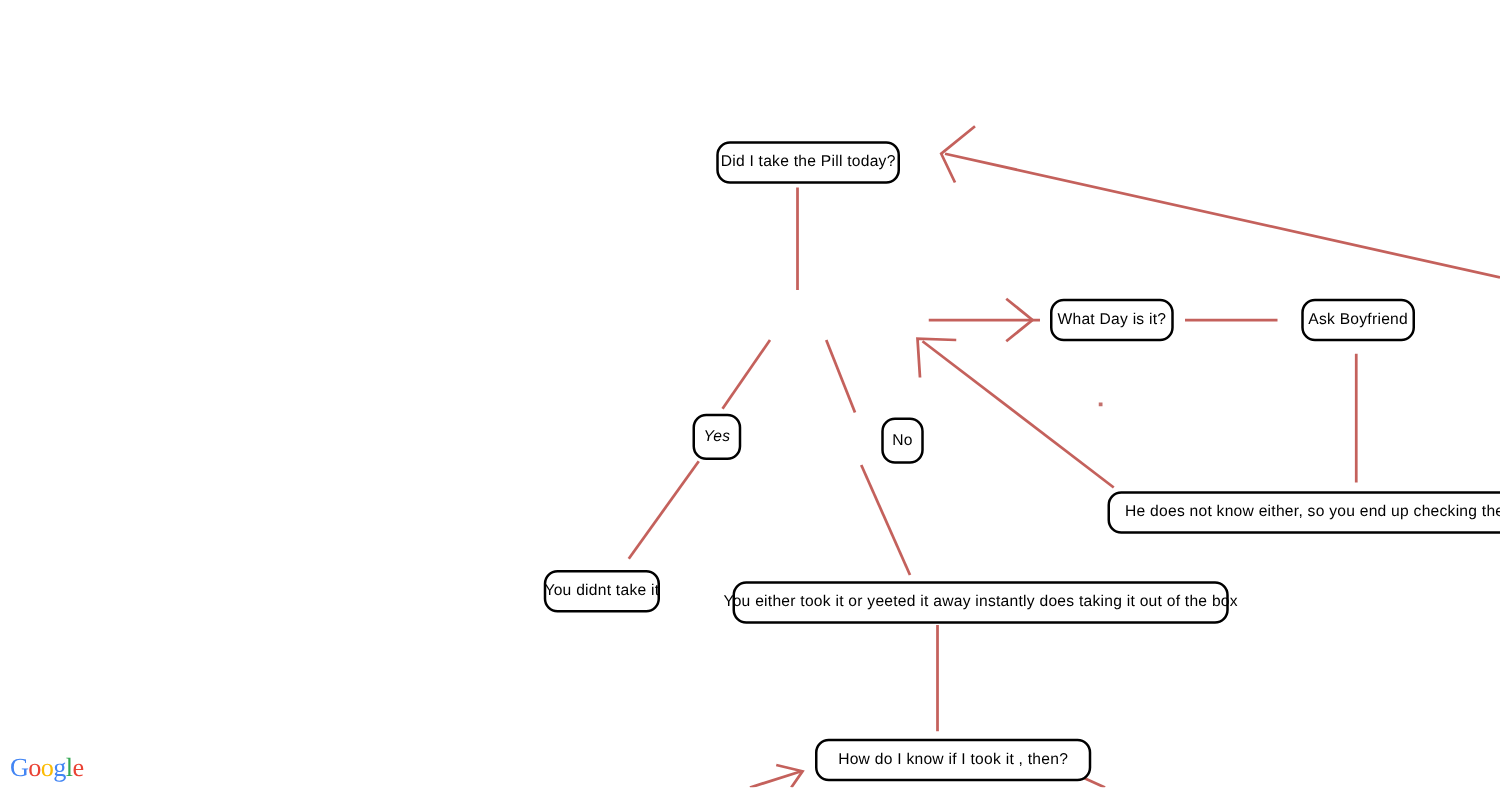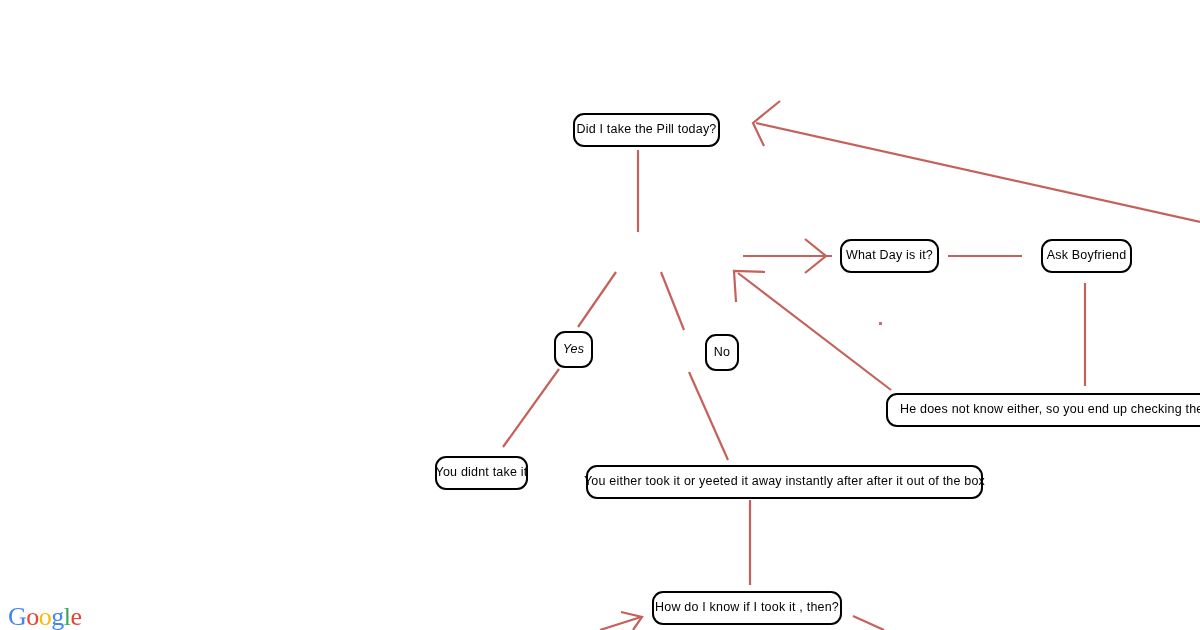--- a/index.html
+++ b/index.html
@@ -39,21 +39,21 @@
     white-space: nowrap;
     letter-spacing: 0.2px;
   }
   .node-label {
     padding: 0 12px;
   }
   #google-logo {
     position: absolute;
     left: 8px;
     top: 604px;
-    font-size: 26px;
+    font-size: 21px;
     font-family: "Liberation Serif", serif;
     letter-spacing: -0.5px;
     line-height: 1;
     user-select: none;
   }
   #google-logo span { font-weight: normal; }
   .g1 { color: #4285f4; }
   .o1 { color: #ea4335; }
   .o2 { color: #fbbc05; }
   .g2 { color: #4285f4; }
@@ -127,28 +127,28 @@
 
   <div class="node" style="left:666px; top:334px; width:34px; height:37px;margin-left:39px;">
     <span class="node-label" style="padding:0 4px;">No</span>
   </div>
 
   <div class="node" style="left:435px; top:456px; width:93px; height:34px;">
     <span class="node-label">You didnt take it</span>
   </div>
 
   <div class="node" style="left:586px; top:465px; width:397px; height:34px;">
-    <span class="node-label">You either took it or yeeted it away instantly after after it out of the box</span>
+    <span class="node-label">You either took it or yeeted it away instantly does taking it out of the box</span>
   </div>
 
   <div class="node" style="left:886px; top:393px; width:340px; height:34px; justify-content:flex-start;">
     <span class="node-label">He does not know either, so you end up checking the date</span>
   </div>
 
-  <div class="node" style="left:652px; top:591px; width:190px; height:34px;">
+  <div class="node" style="left:652px; top:591px; width:221px; height:34px;">
     <span class="node-label">How do I know if I took it , then?</span>
   </div>
 
   <div id="google-logo">
     <span class="g1">G</span><span class="o1">o</span><span class="o2">o</span><span class="g2">g</span><span class="l1">l</span><span class="e1">e</span>
   </div>
 
 </div>
 
 </body></html>

